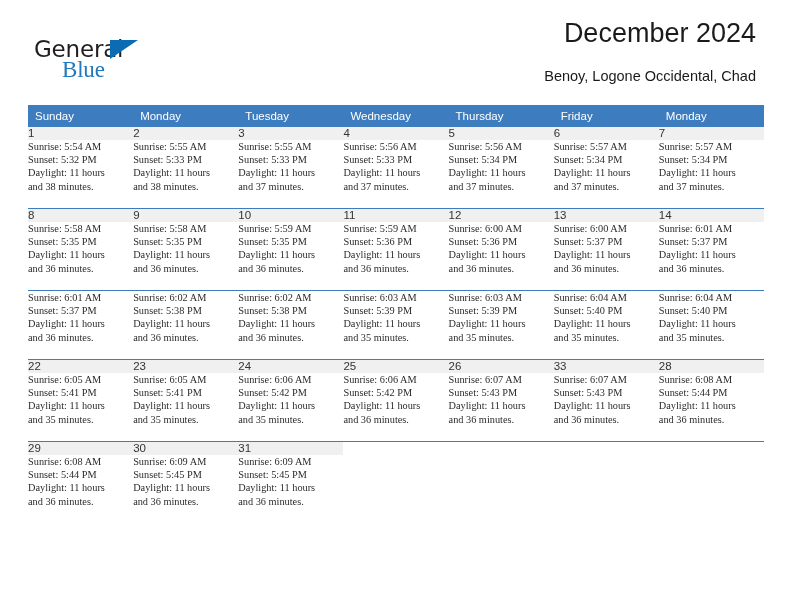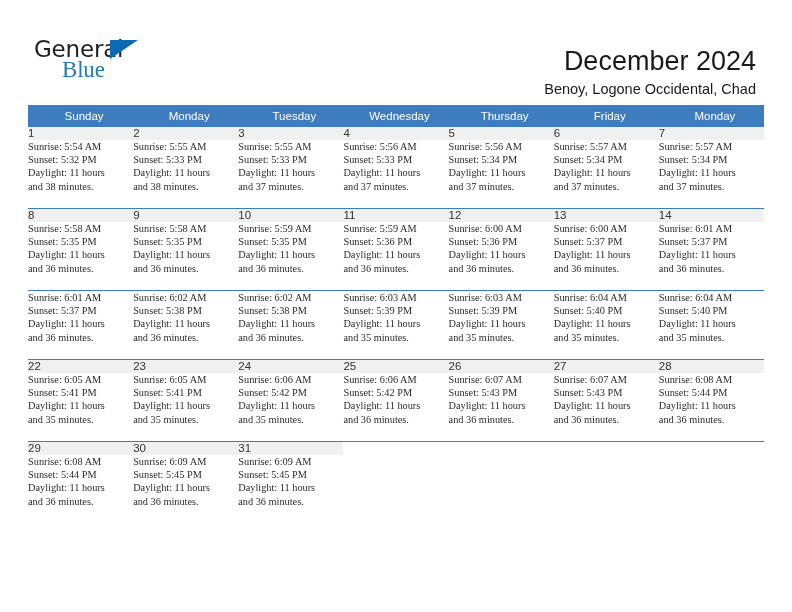--- a/index.html
+++ b/index.html
@@ -60,53 +60,53 @@
     top: 4px;
     width: 0;
     height: 0;
     border-left: 28px solid #0b6cb3;
     border-bottom: 19px solid transparent;
   }
 
   .title-block {
     position: absolute;
     right: 36px;
-    top: 44px;
+    top: 16px;
     text-align: right;
   }
   .cal-title {
     font-size: 27px;
     color: #1a1a1a;
     font-weight: normal;
     line-height: 34px;
     white-space: nowrap;
   }
   .cal-subtitle {
     font-size: 14.5px;
     color: #1a1a1a;
     line-height: 22px;
-    margin-top: 0;
+    margin-top: 15px;
     white-space: nowrap;
   }
 
   
   .calendar {
     position: absolute;
     left: 28px;
     top: 105px;
     width: 736px;
     border-collapse: collapse;
     table-layout: fixed;
   }
   .calendar th {
     background: #3d7cbf;
     color: #ffffff;
     font-weight: normal;
     font-size: 11.5px;
-    text-align: center;
+    text-align: left;
     padding: 4px 0 4px 7px;
     height: 13px;
     border: none;
   }
   .calendar td {
     vertical-align: top;
     padding: 0;
     border: none;
     width: 105.14px;
   }
@@ -352,21 +352,21 @@
         </tr>
         <tr class="wk-sep">
           <td colspan="7"></td>
         </tr>
         <tr>
           <td class="daynum">22</td>
           <td class="daynum">23</td>
           <td class="daynum">24</td>
           <td class="daynum">25</td>
           <td class="daynum">26</td>
-          <td class="daynum">27</td>
+          <td class="daynum">33</td>
           <td class="daynum">28</td>
         </tr>
         <tr>
           <td class="cellbody">
             <div>Sunrise: 6:05 AM</div>
             <div>Sunset: 5:41 PM</div>
             <div>Daylight: 11 hours</div>
             <div>and 35 minutes.</div>
           </td>
           <td class="cellbody">

